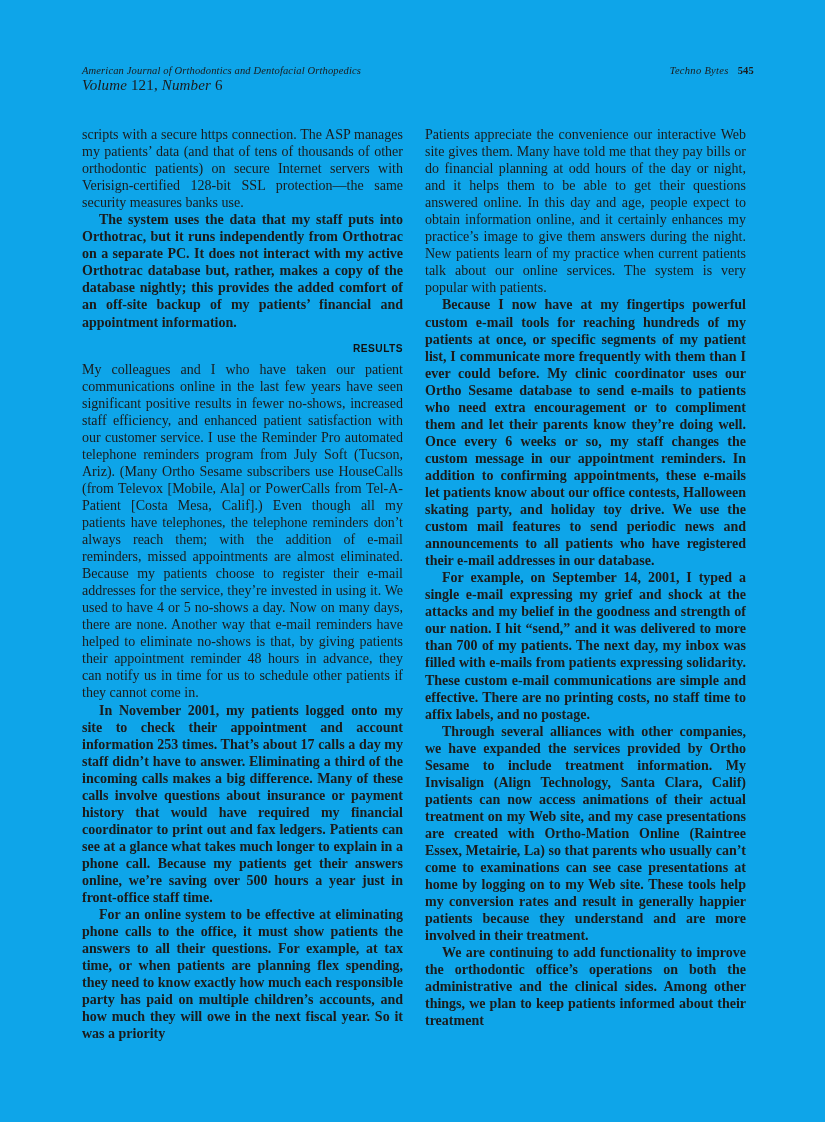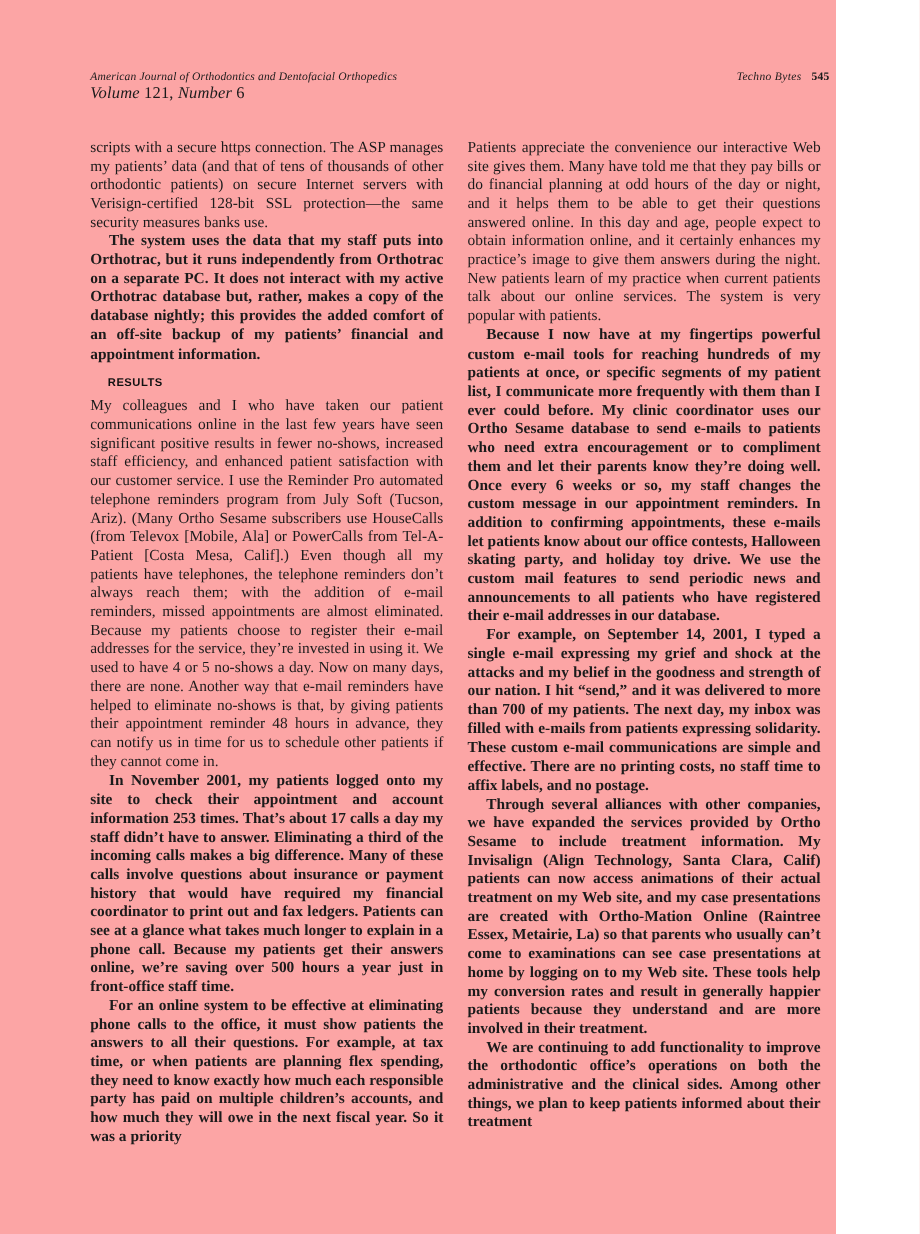--- a/index.html
+++ b/index.html
@@ -12,23 +12,23 @@
     height: 1122px;
     position: relative;
     font-family: "Liberation Serif", serif;
     color: #1b1b1b;
     overflow: hidden;
   }
 
   .page {
     position: absolute;
     left: 0; top: 0;
-    width: 760px;
+    width: 825px;
     height: 1122px;
-    background: #fca5a5;
+    background: #0ea5e9;
   }
 
   
   .running-head {
     position: absolute;
     left: 82px;
     top: 64px;
     width: 672px;
     height: 34px;
   }
@@ -109,23 +109,23 @@
     font-weight: bold;
   }
   .no-indent { text-indent: 0 !important; }
 
   h2.section-head {
     font-family: "Liberation Sans", sans-serif;
     font-weight: bold;
     font-size: 10.2px;
     line-height: 17px;
     letter-spacing: 0.45px;
-    margin: 9px 0 4px 16px;
+    margin: 9px 0 4px 0;
     color: #111111;
-    text-align: left;
+    text-align: right;
   }
 </style>
 </head>
 <body>
 
 <div class="page">
 
   <div class="running-head">
     <div class="rh-left">
       <div class="rh-journal">American Journal of Orthodontics and Dentofacial Orthopedics</div>

